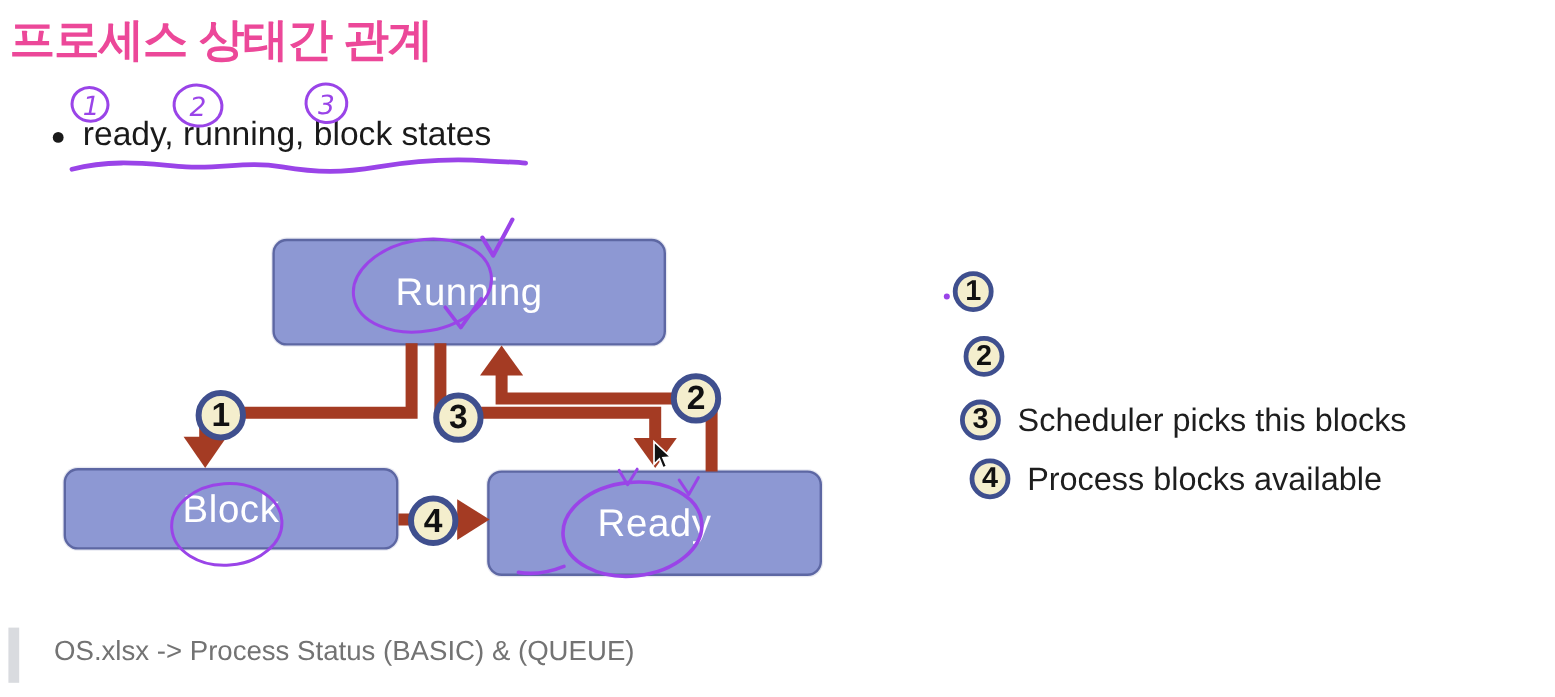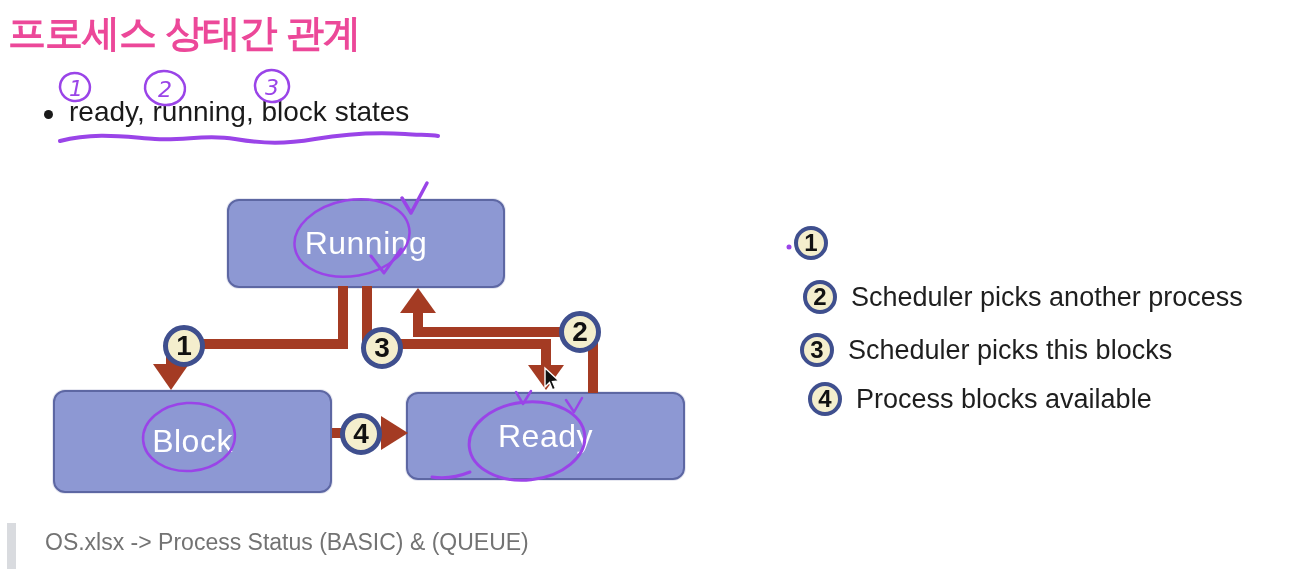--- a/index.html
+++ b/index.html
@@ -20,22 +20,22 @@
   .bullet-text { font-size:28px; color:#1a1a1a; }
 
   
   .state {
     position:absolute; border-radius:12px;
     background:#8d98d3; border:2px solid #5d67a3;
     display:flex; align-items:center; justify-content:center;
     box-shadow:0 0 0 1px rgba(93,103,163,.15);
   }
   .state .label { color:#ffffff; font-size:32px; font-weight:400; letter-spacing:.5px; }
-  .state.running { left:227px; top:199px; width:278px; height:89px;text-align:right; }
-  .state.block   { left:53px;  top:390px; width:279px; height:103px; }
+  .state.running { left:227px; top:199px; width:328px; height:89px;text-align:right; }
+  .state.block   { left:53px;  top:390px; width:279px; height:68px; }
   .state.ready   { left:406px; top:392px; width:279px; height:88px; }
 
   .svg-abs { position:absolute; left:0; top:0; width:1296px; height:581px; pointer-events:none; }
 
   
   .badge {
     position:absolute; width:42px; height:42px; border-radius:50%;
     background:#f4eecd; border:5px solid #3f4f8e;
     display:flex; align-items:center; justify-content:center;
     font-size:28px; font-weight:700; color:#111111;
@@ -120,21 +120,20 @@
 
   <div class="legend-row r1">
     <span class="lbadge">
         <span>1</span>
       </span>
   </div>
   <div class="legend-row r2">
     <span class="lbadge">
         <span>2</span>
       </span>
-    <span class="ltext">Scheduler picks another process</span>
   </div>
   <div class="legend-row r3">
     <span class="lbadge">
         <span>3</span>
       </span>
     <span class="ltext">Scheduler picks this blocks</span>
   </div>
   <div class="legend-row r4">
     <span class="lbadge">
         <span>4</span>

